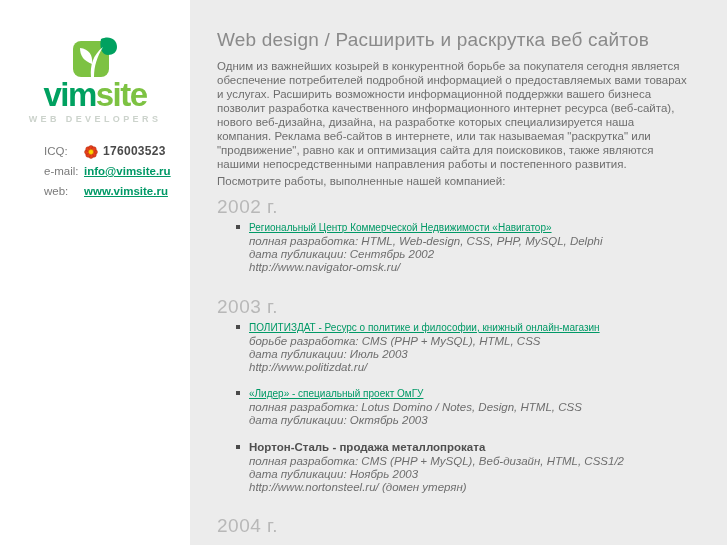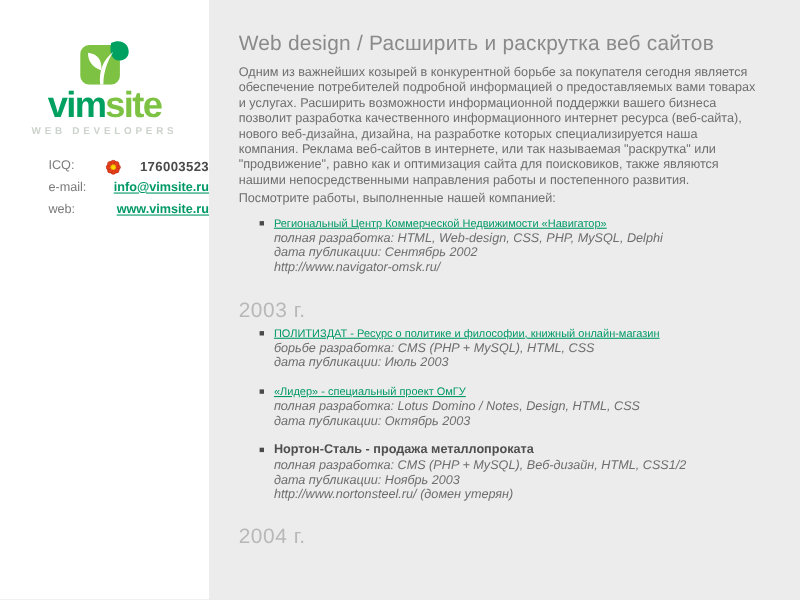--- a/index.html
+++ b/index.html
@@ -23,21 +23,21 @@
     font-size: 33px; font-weight: bold; letter-spacing: -1.5px;
     line-height: 34px;
   }
   .brand .vim  { color: #00a160; }
   .brand .site { color: #7dc242; }
   .tagline {
     font-size: 9px; color: #ccd3cc; letter-spacing: 3.4px;
     margin-top: 2px; font-weight: bold;
   }
   .contacts { margin: 20px 0 0 44px; font-size: 11.5px; }
-  .contact-row { display: flex; align-items: center; margin-bottom: 5px; line-height: 15px; justify-content: space-between; }
+  .contact-row { display: flex; align-items: center; margin-bottom: 5px; line-height: 15px; }
   .contact-label { width: 40px; color: #7a7a7a; flex-shrink: 0; }
   .icq-flower { margin-right: 5px; flex-shrink: 0; }
   .icq-number { font-weight: bold; color: #4a4a4a; font-size: 12px; letter-spacing: 0.3px; }
   .green-link { color: #009966; font-weight: bold; text-decoration: underline; }
 
   
   .content { flex: 1; padding: 29px 26px 0 27px; }
   .page-title {
     font-size: 19px; font-weight: normal; color: #8a8a8a;
     line-height: 21px; letter-spacing: 0.2px;
@@ -118,20 +118,21 @@
       </div>
     </div>
   </aside>
 
   <main class="content">
     <h1 class="page-title">Web design / Расширить и раскрутка веб сайтов</h1>
     <p class="intro">Одним из важнейших козырей в конкурентной борьбе за покупателя сегодня является обеспечение потребителей подробной информацией о предоставляемых вами товарах и услугах. Расширить возможности информационной поддержки вашего бизнеса позволит разработка качественного информационного интернет ресурса (веб-сайта), нового веб-дизайна, дизайна, на разработке которых специализируется наша компания. Реклама веб-сайтов в интернете, или так называемая "раскрутка" или "продвижение", равно как и оптимизация сайта для поисковиков, также являются нашими непосредственными направления работы и постепенного развития.</p>
     <p class="lead">Посмотрите работы, выполненные нашей компанией:</p>
     <div id="sections">
         <section class="year-section">
+          <h2 class="year">2002 г.</h2>
           <div class="item">
             <div class="item-title-row">
               <span class="bullet"></span>
               <a class="item-link" href="#">Региональный Центр Коммерческой Недвижимости «Навигатор»</a>
             </div>
             <div class="item-details">
               <div class="detail-line">полная разработка: HTML, Web-design, CSS, PHP, MySQL, Delphi</div>
               <div class="detail-line">дата публикации: Сентябрь 2002</div>
               <div class="detail-line">http://www.navigator-omsk.ru/</div>
             </div>
@@ -140,20 +141,21 @@
         <section class="year-section">
           <h2 class="year">2003 г.</h2>
           <div class="item">
             <div class="item-title-row">
               <span class="bullet"></span>
               <a class="item-link" href="#">ПОЛИТИЗДАТ - Ресурс о политике и философии, книжный онлайн-магазин</a>
             </div>
             <div class="item-details">
               <div class="detail-line">борьбе разработка: CMS (PHP + MySQL), HTML, CSS</div>
               <div class="detail-line">дата публикации: Июль 2003</div>
+              <div class="detail-line">http://www.politizdat.ru/</div>
             </div>
           </div>
           <div class="item">
             <div class="item-title-row">
               <span class="bullet"></span>
               <a class="item-link" href="#">«Лидер» - специальный проект ОмГУ</a>
             </div>
             <div class="item-details">
               <div class="detail-line">полная разработка: Lotus Domino / Notes, Design, HTML, CSS</div>
               <div class="detail-line">дата публикации: Октябрь 2003</div>

